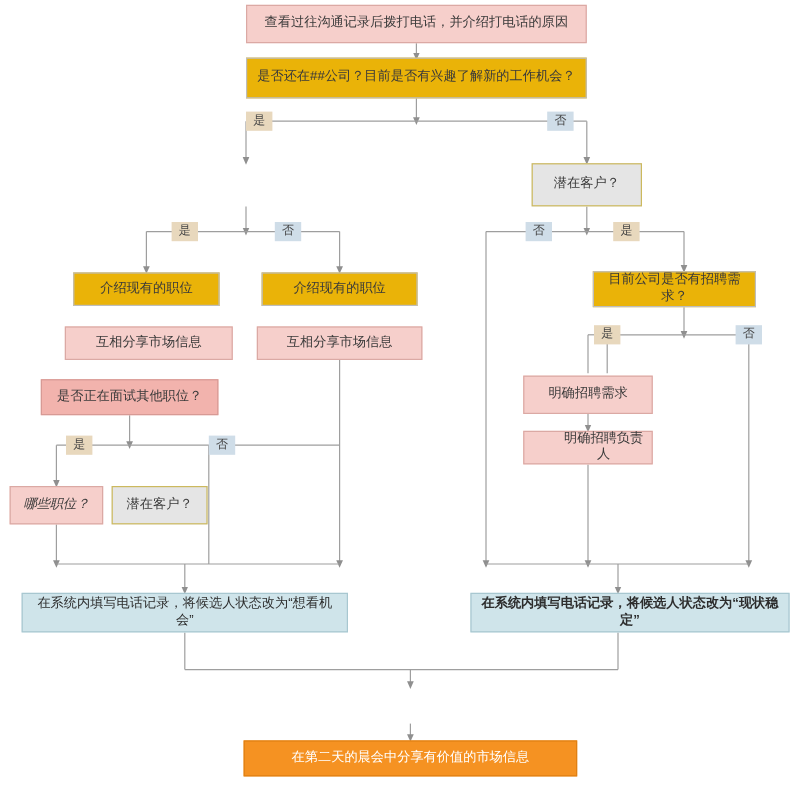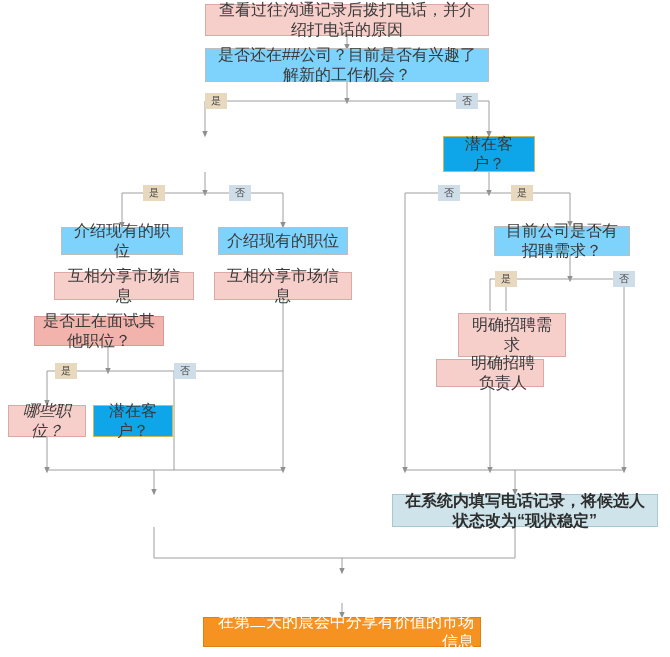--- a/index.html
+++ b/index.html
@@ -1,25 +1,25 @@
 <!DOCTYPE html>
 <html><head>
 <meta charset="utf-8">
 <style>
   html,body{margin:0;padding:0;background:#ffffff;}
   body{font-family:"Liberation Sans","DejaVu Sans",sans-serif;}
   #stage{position:relative;width:670px;height:657px;background:#fff;overflow:hidden;}
   svg#wires{position:absolute;left:0;top:0;width:670px;height:657px;pointer-events:none;}
   .node{position:absolute;box-sizing:border-box;display:flex;align-items:center;justify-content:center;
-        text-align:center;font-size:16px;line-height:1.25;color:#333;border:1px solid #b8b8b8;
+        text-align:center;font-size:11px;line-height:1.25;color:#333;border:1px solid #b8b8b8;
         padding:2px 6px;}
-  .n-grey{background:#7dd3fc;border-color:#bdbdbd;color:#3a3a3a;text-align:center;}
+  .n-grey{background:#eab308;border-color:#bdbdbd;color:#3a3a3a;text-align:center;}
   .n-pink{background:#f6cfcb;border-color:#dba9a4;color:#3a3a3a;}
   .n-pink-deep{background:#f2b3ad;border-color:#d79a95;color:#3a3a3a;}
-  .n-yellow{background:#0ea5e9;border-color:#ccb95e;color:#3a3a3a;}
+  .n-yellow{background:#e5e5e5;border-color:#ccb95e;color:#3a3a3a;}
   .n-blue{background:#cfe4ea;border-color:#a8c7d0;color:#2d2d2d;}
   .n-orange{background:#f59222;border-color:#e08013;color:#ffffff;}
   .edgelabel{position:absolute;box-sizing:border-box;display:flex;align-items:center;justify-content:center;
         font-size:10px;line-height:1;color:#444;width:22px;height:16px;}
   .lbl-yes{background:#e8d8bd;}
   .lbl-no{background:#cfdde8;}
 </style>
 </head>
 <body>
 
@@ -91,26 +91,27 @@
     </g>
   </svg>
 
   <div class="node n-pink" style="left:205px;top:4px;width:284px;height:32px;">查看过往沟通记录后拨打电话，并介绍打电话的原因</div>
   <div class="node n-grey" style="left:205px;top:48px;width:284px;height:34px;">是否还在##公司？目前是否有兴趣了解新的工作机会？</div>
   <div class="node n-yellow" style="left:443px;top:136px;width:92px;height:36px;">潜在客户？</div>
   <div class="node n-grey" style="left:61px;top:227px;width:122px;height:28px;">介绍现有的职位</div>
   <div class="node n-grey" style="left:218px;top:227px;width:130px;height:28px;">介绍现有的职位</div>
   <div class="node n-pink" style="left:54px;top:272px;width:140px;height:28px;">互相分享市场信息</div>
   <div class="node n-pink" style="left:214px;top:272px;width:138px;height:28px;">互相分享市场信息</div>
-  <div class="node n-pink-deep" style="left:34px;top:316px;width:130px;height:30px;">是否正在面试其他职位？</div>
+  <div class="node n-pink-deep" style="left:34px;top:316px;width:148px;height:30px;">是否正在面试其他职位？</div>
   <div class="node n-pink" style="left:8px;top:405px;width:78px;height:32px;font-style:italic;">哪些职位？</div>
   <div class="node n-yellow" style="left:93px;top:405px;width:80px;height:32px;">潜在客户？</div>
   <div class="node n-grey" style="left:494px;top:226px;width:136px;height:30px;">目前公司是否有招聘需求？</div>
-  <div class="node n-pink" style="left:458px;top:313px;width:108px;height:44px;text-align:center;">明确招聘需求</div>
+  <div class="node n-pink" style="left:436px;top:313px;width:108px;height:32px;text-align:center;">明确招聘需求</div>
   <div class="node n-pink" style="left:436px;top:359px;width:108px;height:28px;padding-left:32px;">明确招聘负责人</div>
+  <div class="node n-blue" style="left:18px;top:494px;width:272px;height:33px;">在系统内填写电话记录，将候选人状态改为“想看机会”</div>
   <div class="node n-blue" style="left:392px;top:494px;width:266px;height:33px;font-weight:bold;">在系统内填写电话记录，将候选人状态改为“现状稳定”</div>
   <div class="node n-orange" style="left:203px;top:617px;width:278px;height:30px;text-align:right;">在第二天的晨会中分享有价值的市场信息</div>
 
   <div class="edgelabel lbl-yes" style="left:205px;top:93px;">是</div>
   <div class="edgelabel lbl-no" style="left:456px;top:93px;">否</div>
   <div class="edgelabel lbl-yes" style="left:143px;top:185px;">是</div>
   <div class="edgelabel lbl-no" style="left:229px;top:185px;">否</div>
   <div class="edgelabel lbl-no" style="left:438px;top:185px;">否</div>
   <div class="edgelabel lbl-yes" style="left:511px;top:185px;">是</div>
   <div class="edgelabel lbl-yes" style="left:495px;top:271px;">是</div>

